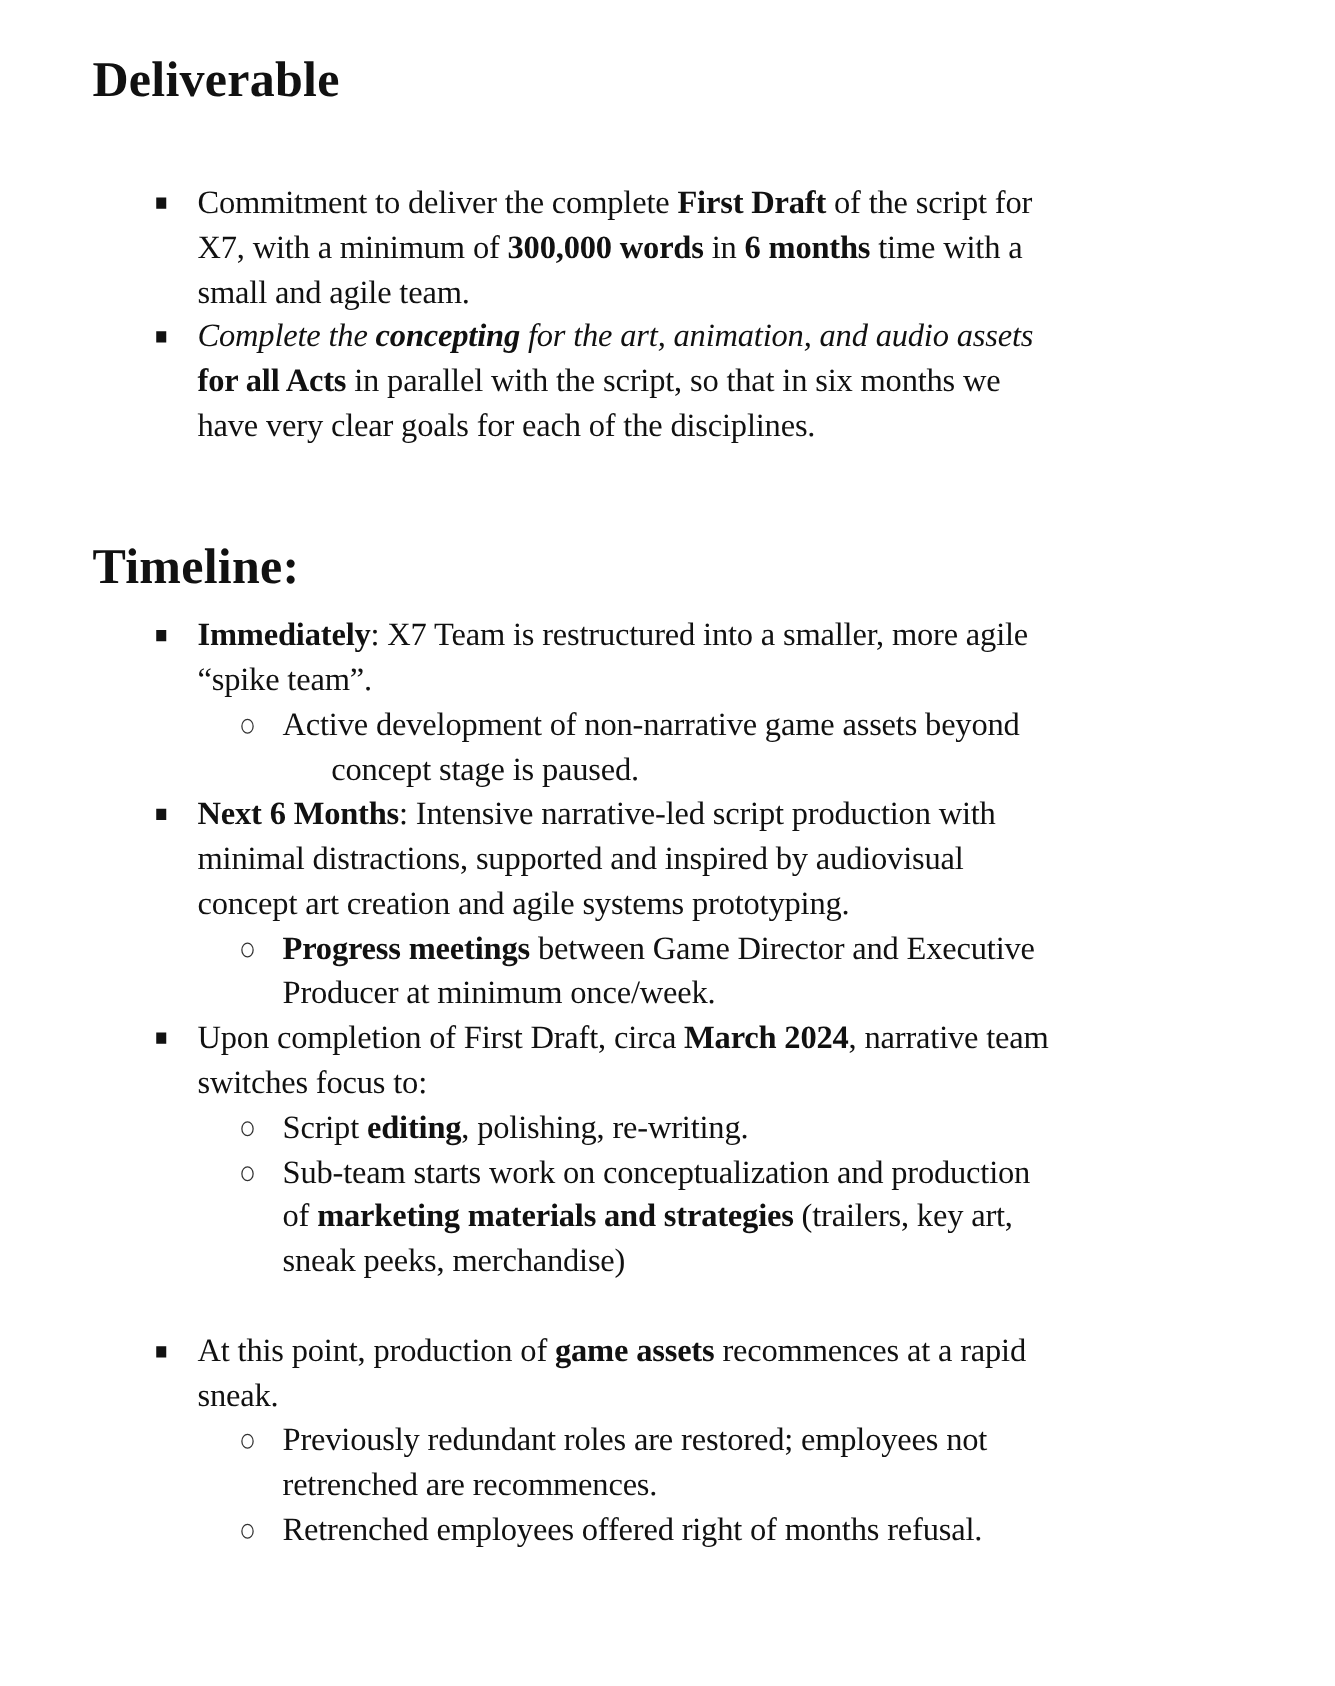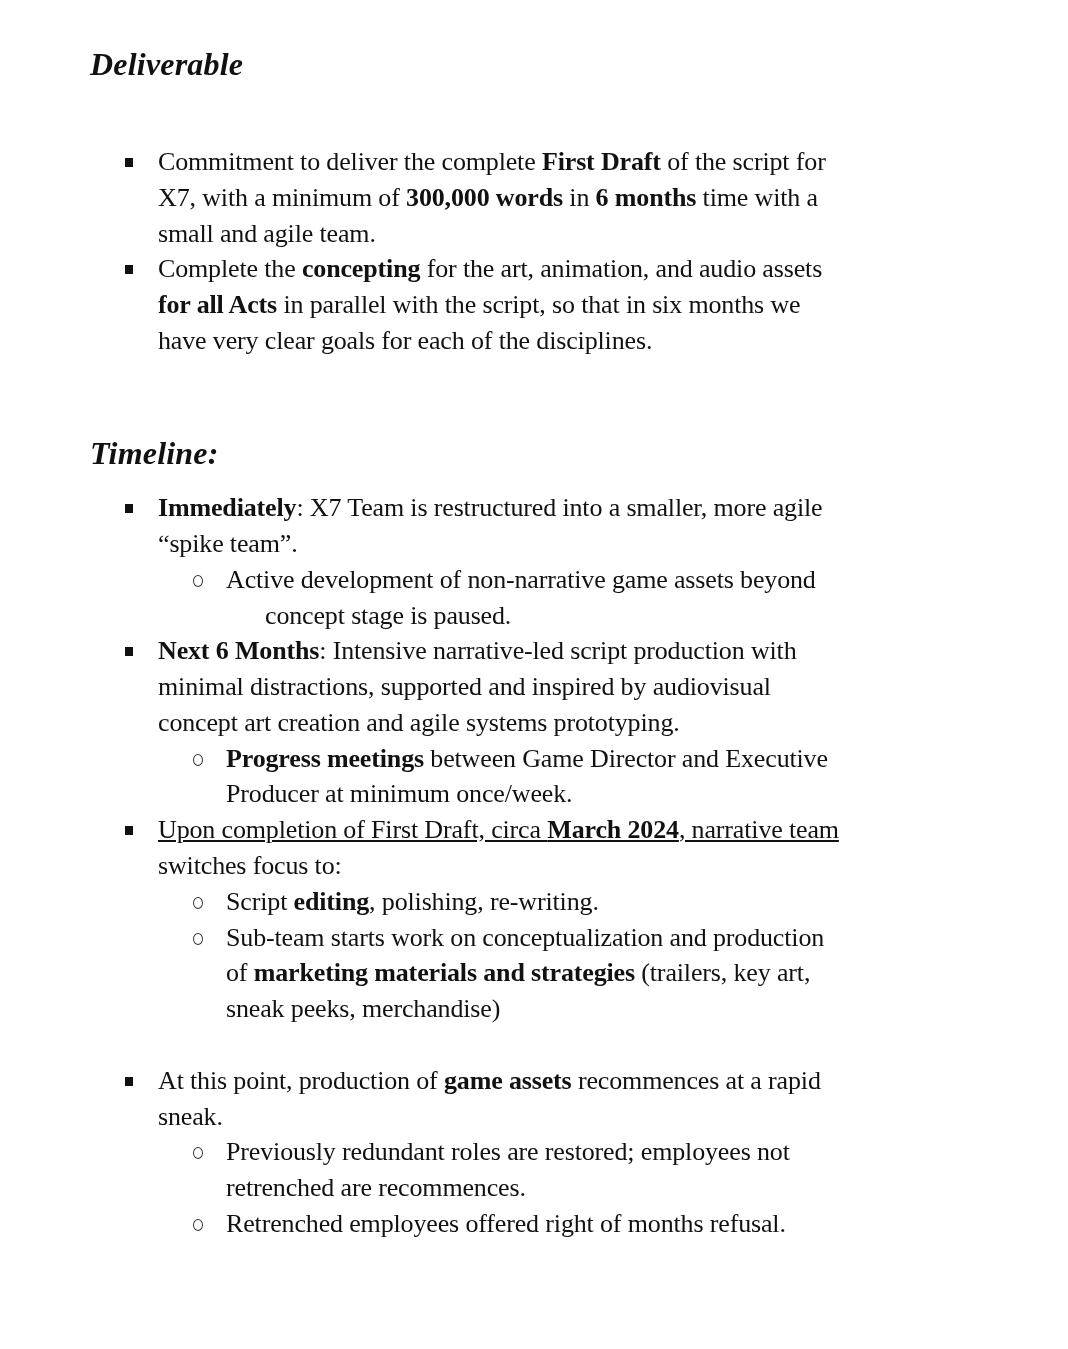--- a/index.html
+++ b/index.html
@@ -2,24 +2,23 @@
 <html><head>
 <meta charset="utf-8">
 <style>
   html, body { margin: 0; padding: 0; background: #ffffff; }
   body {
     width: 1068px; height: 1349px; position: relative; overflow: hidden;
     font-family: "Liberation Serif", "DejaVu Serif", serif;
     color: #111111;
   }
   .h {
-    position: absolute; left: 90px; margin: 0;
-    font-weight: bold; font-size: 32px; line-height: 40px;
+    position: absolute; left: 74px; margin: 0;
+    font-weight: bold; font-size: 40px; line-height: 40px;
     letter-spacing: 0.2px;
-    font-style: italic;
   }
   .line {
     position: absolute; font-size: 26px; line-height: 36px; white-space: nowrap;
     letter-spacing: -0.15px;
   }
   .lvl1 { left: 158px; }
   .lvl2 { left: 226px; }
   .bullet-sq {
     position: absolute; left: 125px; width: 8px; height: 9px; background: #111;
   }
@@ -32,42 +31,42 @@
 </head>
 <body>
 
 <h1 class="h" style="top:44px;">Deliverable</h1>
 <div id="deliverable-list">
     <span class="bullet-sq" style="top: 158px;"></span>
     <div class="line lvl1" style="top: 144px;">Commitment to deliver the complete <b>First Draft</b> of the script for</div>
     <div class="line lvl1" style="top: 179.8px;">X7, with a minimum of <b>300,000 words</b> in <b>6 months</b> time with a</div>
     <div class="line lvl1" style="top: 215.6px;">small and agile team.</div>
     <span class="bullet-sq" style="top: 265.4px;"></span>
-    <div class="line lvl1" style="top: 251.4px;">Complete the <b>concepting</b> for the art, animation, and audio assets</div>
+    <div class="line lvl1" style="top: 251.4px; font-style: italic;">Complete the <b>concepting</b> for the art, animation, and audio assets</div>
     <div class="line lvl1" style="top: 287.2px;"><b>for all Acts</b> in parallel with the script, so that in six months we</div>
     <div class="line lvl1" style="top: 323px;">have very clear goals for each of the disciplines.</div>
   </div>
 
 <h1 class="h" style="top:433px;">Timeline:</h1>
 <div id="timeline-list">
     <span class="bullet-sq" style="top: 504px;"></span>
     <div class="line lvl1" style="top: 490px;"><b>Immediately</b>: X7 Team is restructured into a smaller, more agile</div>
     <div class="line lvl1" style="top: 525.8px; font-family: Liberation Serif, serif;">“spike team”.</div>
     <span class="bullet-o" style="top: 574.6px;"></span>
     <div class="line lvl2" style="top: 561.6px;">Active development of non-narrative game assets beyond</div>
     <div class="line lvl2" style="top: 598px; margin-left: 39px;">concept stage is paused.</div>
     <span class="bullet-sq" style="top: 647.2px;"></span>
     <div class="line lvl1" style="top: 633.2px;"><b>Next 6 Months</b>: Intensive narrative-led script production with</div>
     <div class="line lvl1" style="top: 669px;">minimal distractions, supported and inspired by audiovisual</div>
     <div class="line lvl1" style="top: 704.8px;">concept art creation and agile systems prototyping.</div>
     <span class="bullet-o" style="top: 753.6px;"></span>
     <div class="line lvl2" style="top: 740.6px; text-align: center;"><b>Progress meetings</b> between Game Director and Executive</div>
     <div class="line lvl2" style="top: 776.4px;">Producer at minimum once/week.</div>
     <span class="bullet-sq" style="top: 826.2px;"></span>
-    <div class="line lvl1" style="top: 812.2px; text-decoration: underline;">Upon completion of First Draft, circa <b>March 2024</b>, narrative team</div>
+    <div class="line lvl1" style="top: 812.2px;">Upon completion of First Draft, circa <b>March 2024</b>, narrative team</div>
     <div class="line lvl1" style="top: 848px;">switches focus to:</div>
     <span class="bullet-o" style="top: 896.8px;"></span>
     <div class="line lvl2" style="top: 883.8px;">Script <b>editing</b>, polishing, re-writing.</div>
     <span class="bullet-o" style="top: 932.6px;"></span>
     <div class="line lvl2" style="top: 919.6px;">Sub-team starts work on conceptualization and production</div>
     <div class="line lvl2" style="top: 955.4px;">of <b>marketing materials and strategies</b> (trailers, key art,</div>
     <div class="line lvl2" style="top: 991.2px; font-family: Liberation Serif, serif;">sneak peeks, merchandise)</div>
     <span class="bullet-sq" style="top: 1076.8px;"></span>
     <div class="line lvl1" style="top: 1062.8px;">At this point, production of <b>game assets</b> recommences at a rapid</div>
     <div class="line lvl1" style="top: 1098.6px;">sneak.</div>

